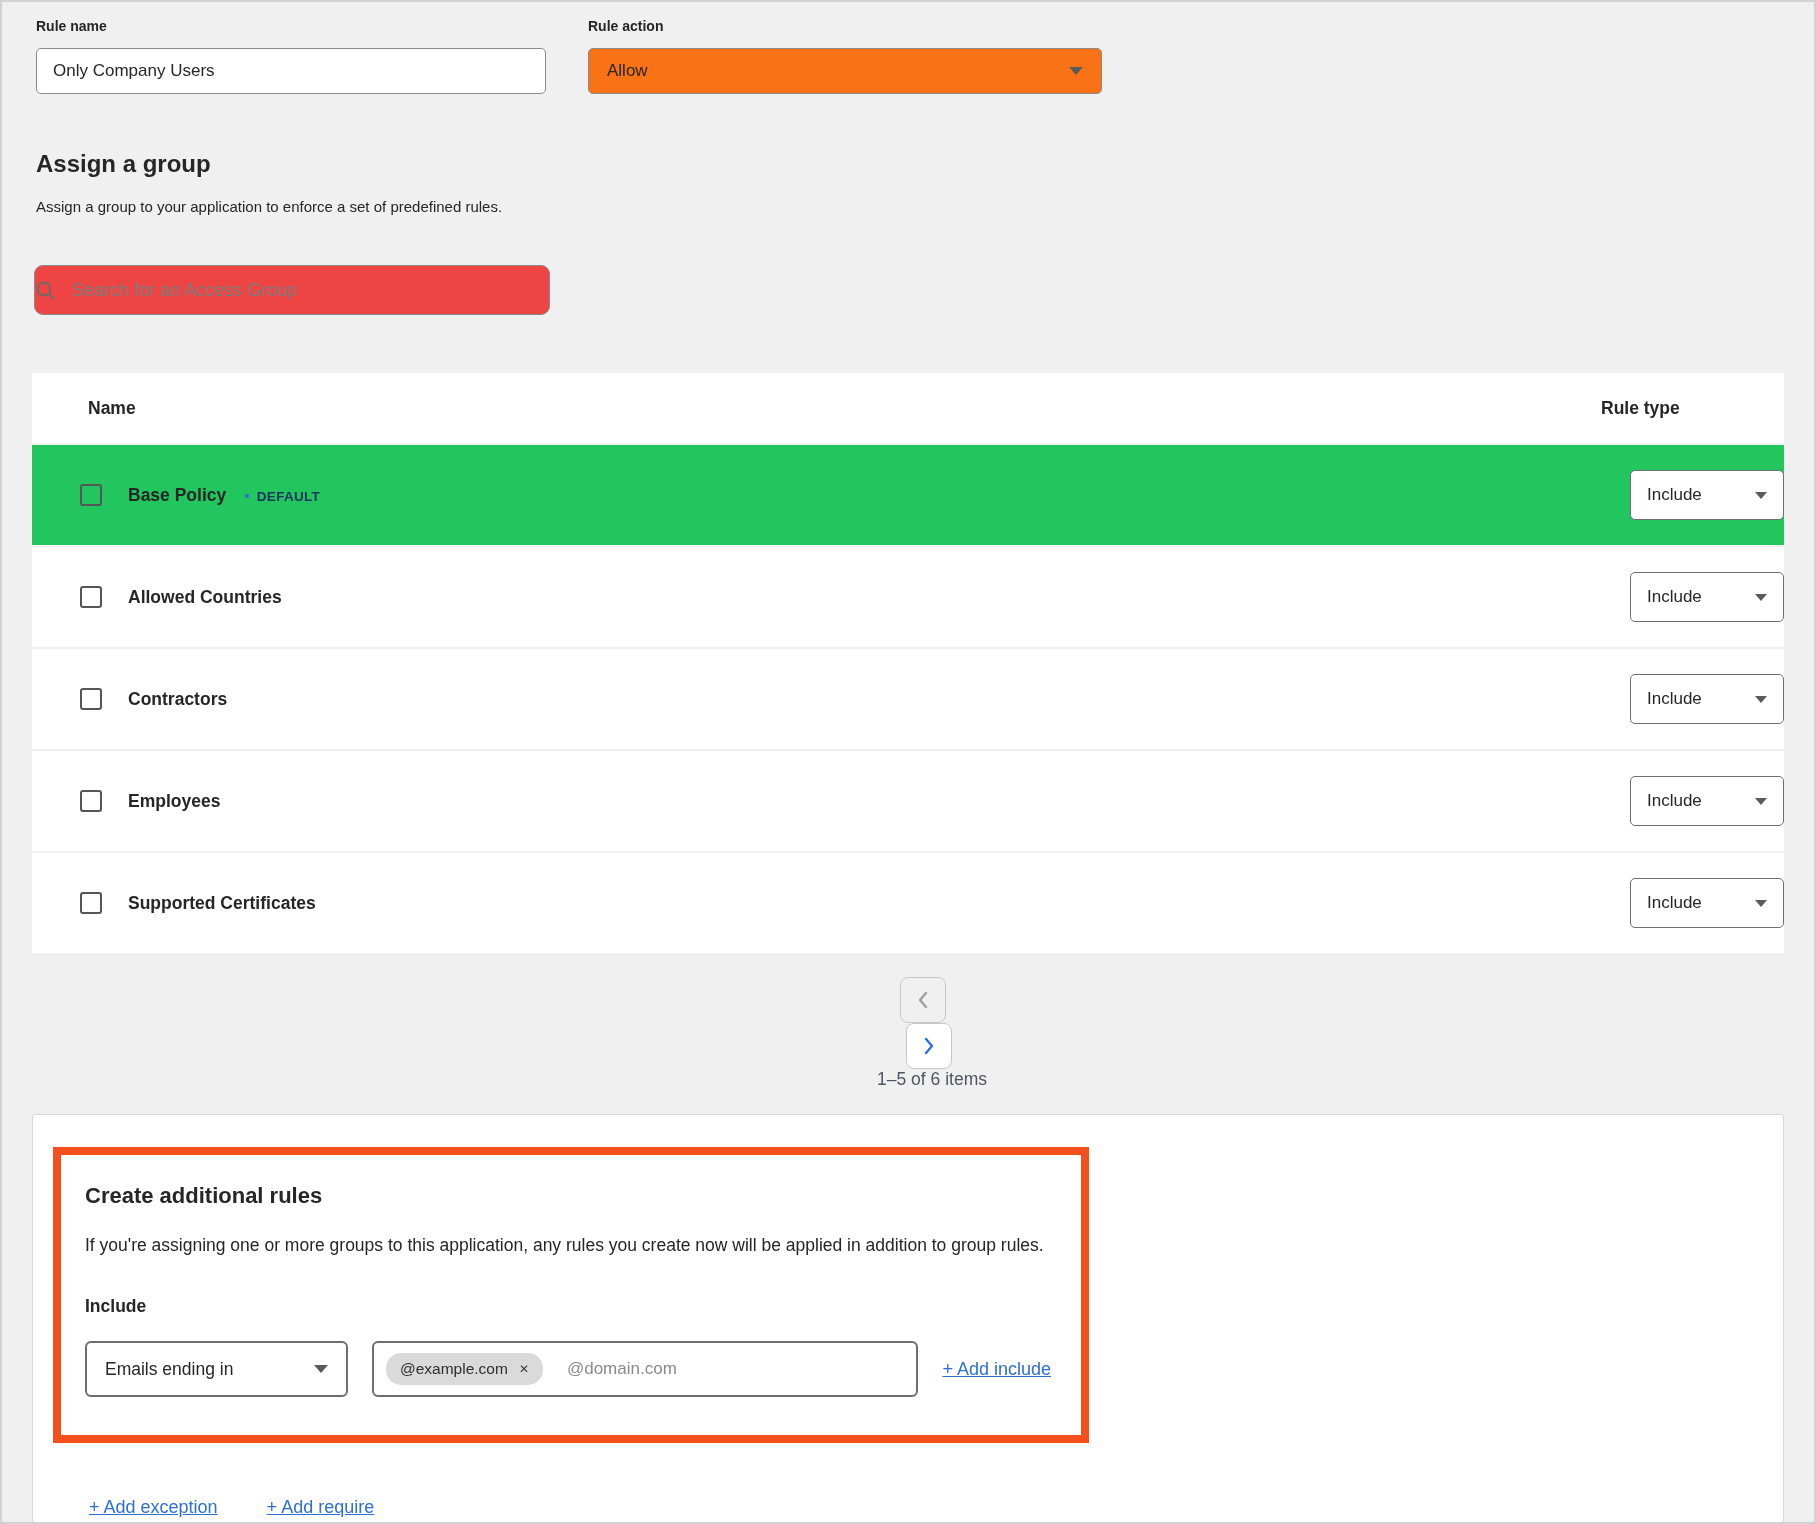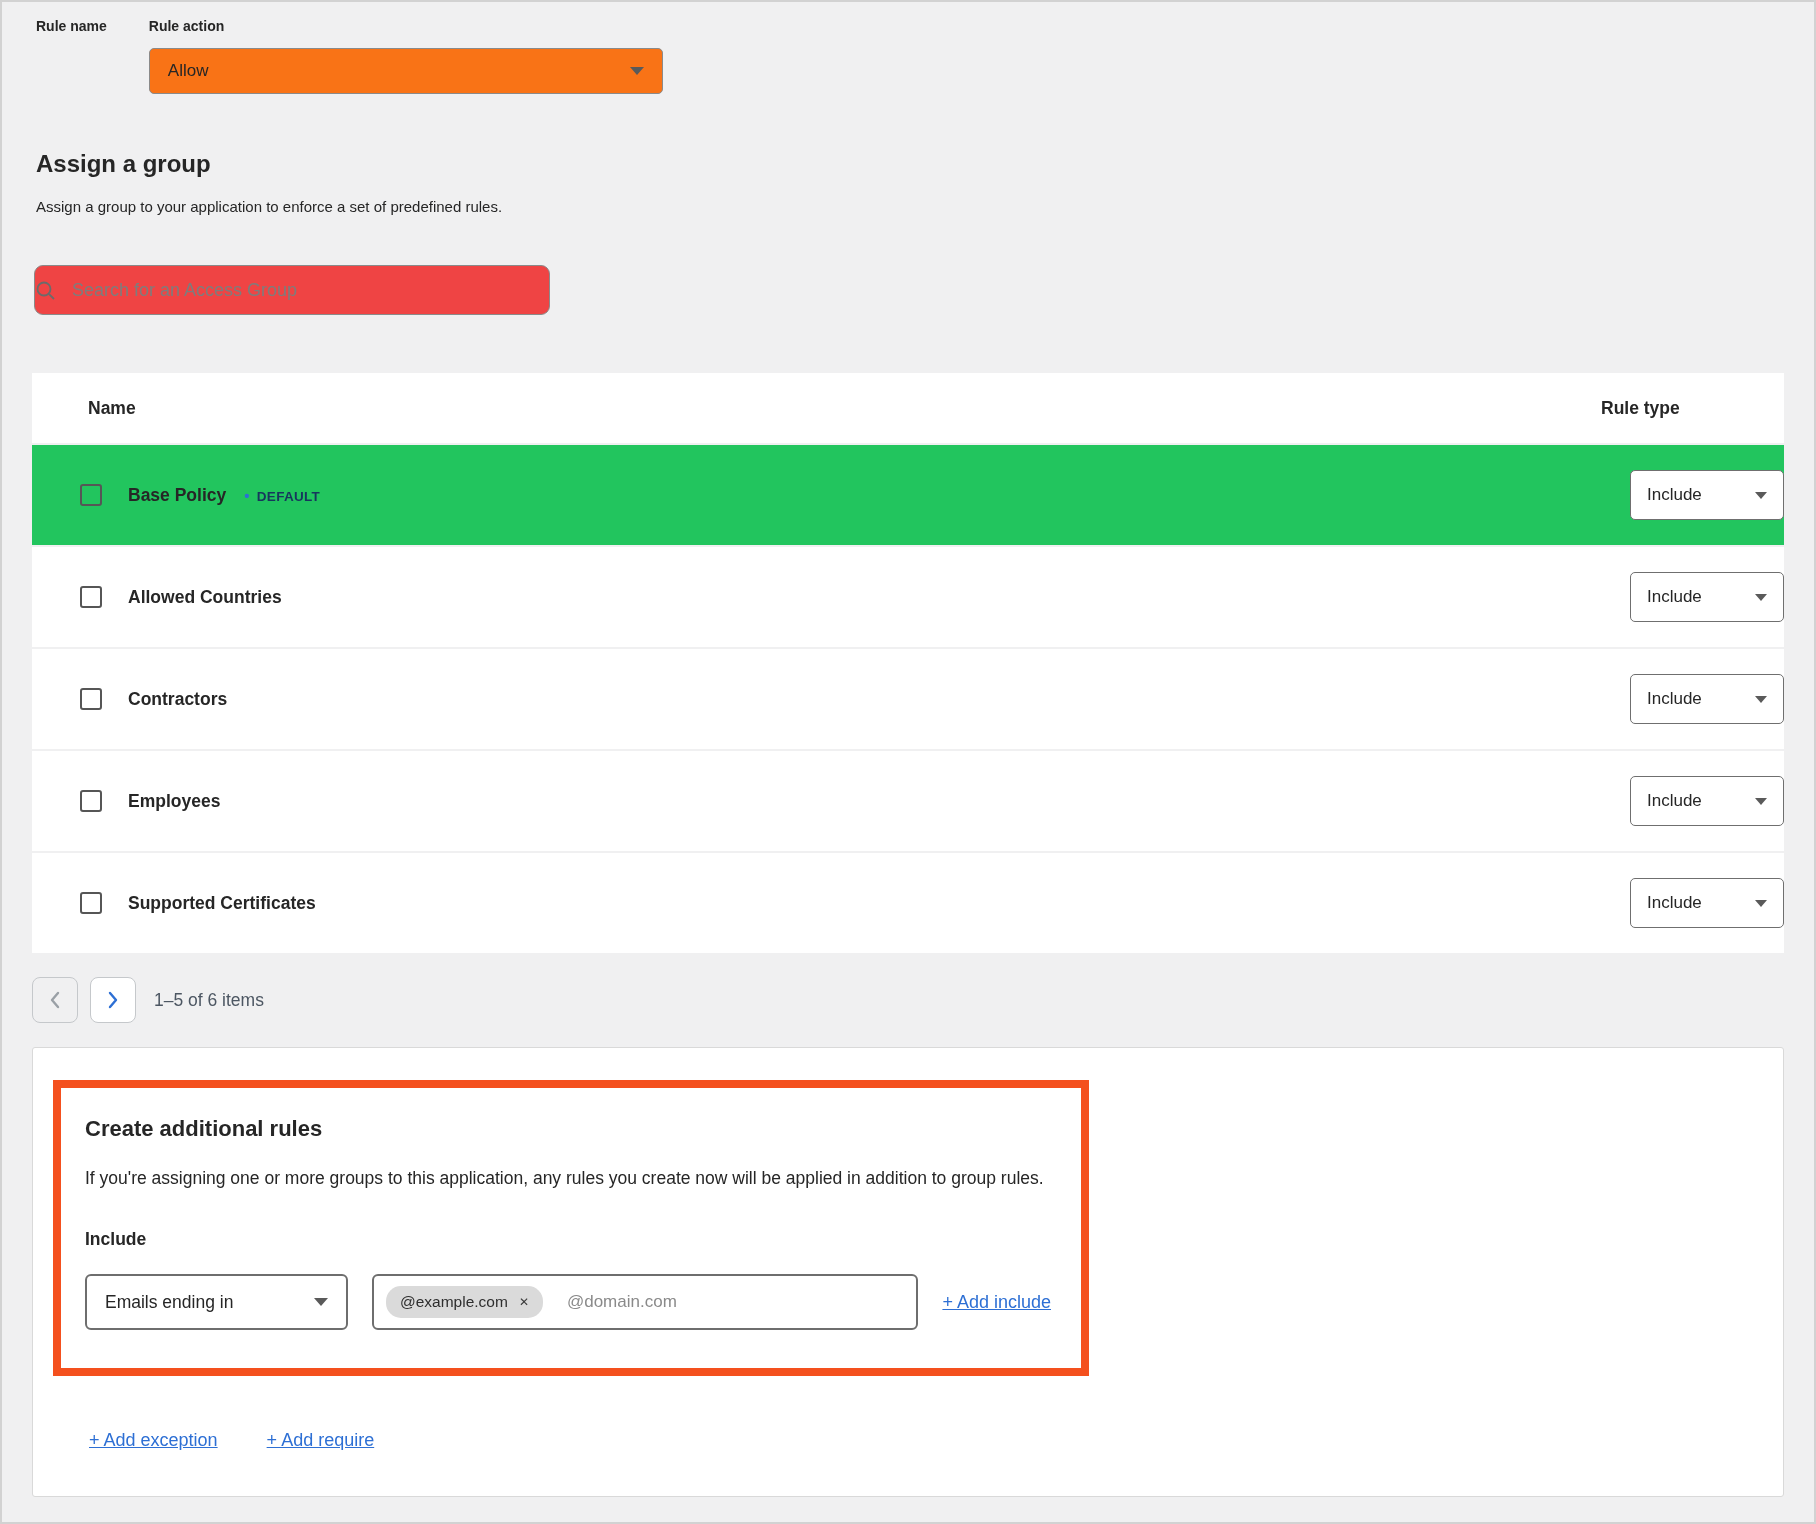--- a/index.html
+++ b/index.html
@@ -65,21 +65,21 @@
   .badge{margin-left:18px;font-size:13.5px;font-weight:bold;color:var(--badge);letter-spacing:.3px;}
   .badge::before{content:"•";color:var(--link);margin-right:7px;font-size:15px;}
   .row-select{
     width:154px;height:50px;margin-left:auto;margin-right:0;
     border:1.6px solid #6f6f6f;border-radius:5px;background:#fff;
     display:flex;align-items:center;justify-content:space-between;
     padding:0 16px;font-size:17px;cursor:pointer;
   }
   .row-select .caret{border-left-width:6px;border-right-width:6px;border-top-width:7px;}
   
-  .pagination{margin:24px 0 0 30px;display:flex;align-items:center;}
+  .pagination{margin:24px 0 0 30px;display:flex;align-items:center;flex-direction:column;}
   .page-btn{
     width:46px;height:46px;border:1.5px solid #c5c8cb;border-radius:8px;
     display:flex;align-items:center;justify-content:center;cursor:pointer;background:transparent;
   }
   .page-btn.next{background:#fff;margin-left:12px;}
   .page-btn svg{display:block;}
   .page-status{margin-left:18px;font-size:17.5px;color:#4c5662;}
   
   .card{
     margin:24px 30px 0 30px;background:#fff;border:1.5px solid #d9d9d9;border-radius:3px;
@@ -117,20 +117,21 @@
   .links-row{margin:54px 0 0 56px;display:flex;gap:49px;}
 </style>
 </head>
 <body>
 
 <div class="page">
 
   <div class="top-row">
     <div>
       <div class="field-label">Rule name</div>
+      <input class="text-input" type="text" value="Only Company Users" style="">
     </div>
     <div>
       <div class="field-label">Rule action</div>
       <div class="select">
         <span>Allow</span>
         <span class="caret"></span>
       </div>
     </div>
   </div>
 

